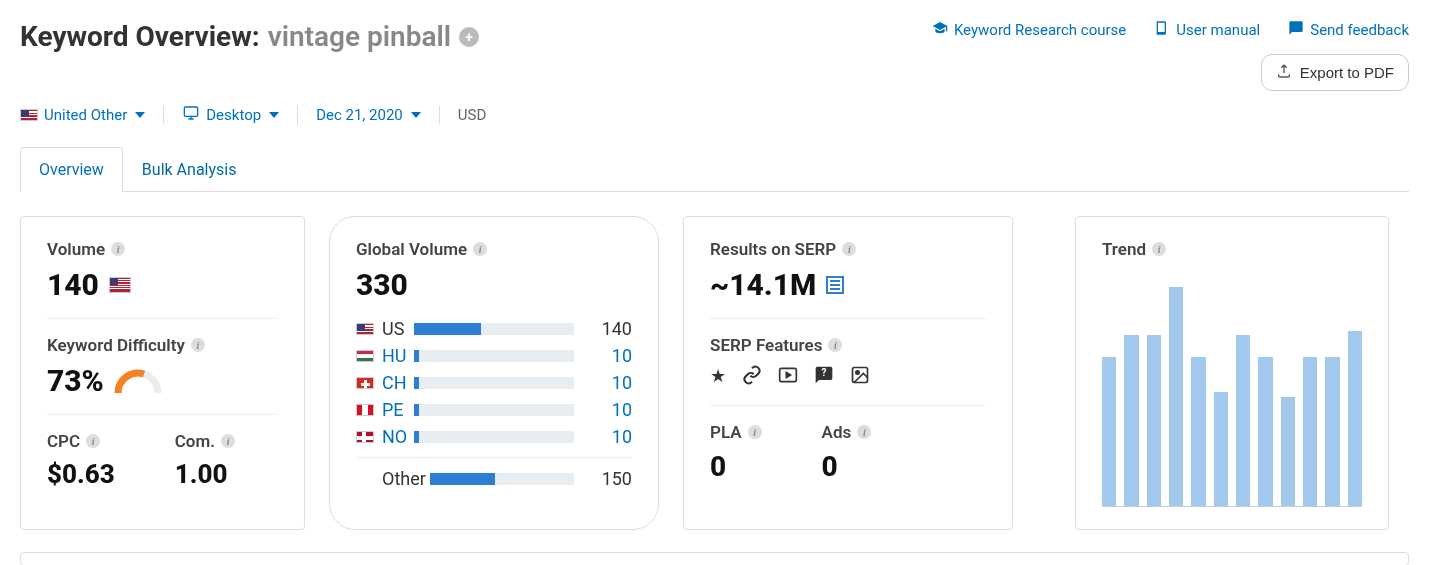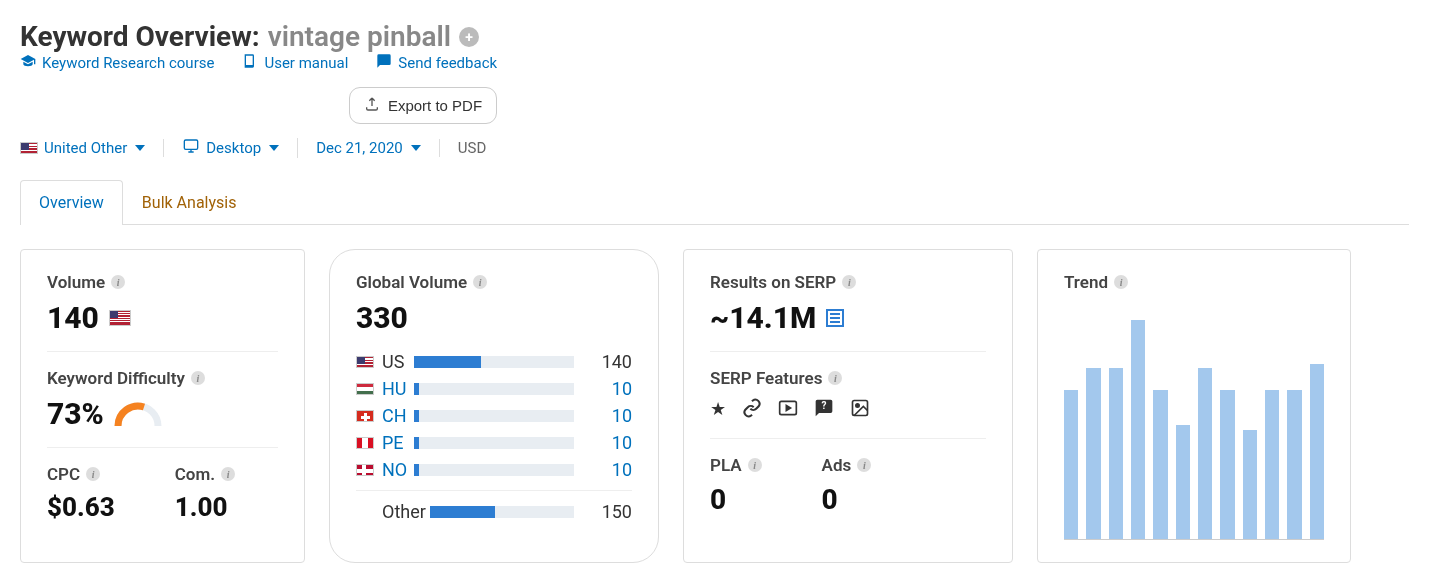--- a/index.html
+++ b/index.html
@@ -1,18 +1,18 @@
 <!DOCTYPE html>
 <html><head>
 <meta charset="utf-8">
 <style>
   * { box-sizing: border-box; margin: 0; padding: 0; }
   body { font-family: -apple-system, BlinkMacSystemFont, "Segoe UI", Roboto, Arial, sans-serif; background: #fff; color: #333; width: 1429px; }
   .container { padding: 20px 20px 0 20px; }
-  .header-row { display: flex; justify-content: space-between; align-items: flex-start; flex-direction: column; }
+  .header-row { display: flex; justify-content: space-between; align-items: flex-start; }
   .title-block h1 { font-size: 28px; font-weight: 700; color: #333; display: flex; align-items: center; gap: 8px; }
   .title-block h1 .keyword { color: #888; font-weight: 600; }
   .header-links { display: flex; align-items: center; gap: 28px; }
   .header-links a { color: #0071bc; text-decoration: none; font-size: 15px; display: flex; align-items: center; gap: 6px; cursor: pointer; }
   .export-btn { margin-top: 14px; float: right; border: 1px solid #ccc; border-radius: 11px; padding: 8px 14px; background: #fff; font-size: 15px; color: #333; cursor: pointer; display: inline-flex; align-items: center; gap: 8px; }
   .right-col { text-align: right; }
   .filters { display: flex; align-items: center; gap: 0; margin-top: 14px; font-size: 15px; }
   .filter { display: flex; align-items: center; gap: 6px; color: #0071bc; cursor: pointer; padding: 0 18px; border-right: 1px solid #ddd; }
   .filter:first-child { padding-left: 0; }
   .filter.static { color: #666; cursor: default; }
@@ -21,21 +21,21 @@
   .flag-hu { width: 18px; height: 12px; display:inline-block; background: linear-gradient(to bottom, #cd2a3e 33%, #fff 33%, #fff 66%, #436f4d 66%); border:1px solid #ccc;}
   .flag-ch { width: 18px; height: 12px; display:inline-block; background: #d52b1e; position:relative; border:1px solid #ccc;}
   .flag-ch::before { content:""; position:absolute; background:#fff; left:7px; top:2px; width:3px; height:8px;}
   .flag-ch::after { content:""; position:absolute; background:#fff; left:4px; top:5px; width:9px; height:3px;}
   .flag-pe { width: 18px; height: 12px; display:inline-block; background: linear-gradient(to right, #d91023 33%, #fff 33%, #fff 66%, #d91023 66%); border:1px solid #ccc;}
   .flag-no { width: 18px; height: 12px; display:inline-block; background:#ba0c2f; position:relative; border:1px solid #ccc;}
   .flag-no::before{content:"";position:absolute;background:#fff;left:5px;top:0;width:4px;height:100%;}
   .flag-no::after{content:"";position:absolute;background:#fff;left:0;top:4px;width:100%;height:4px;}
 
   .tabs { display: flex; border-bottom: 1px solid #ddd; margin-top: 22px; }
-  .tab { padding: 12px 18px; font-size: 16px; color: #a16207; cursor: pointer; border: 1px solid transparent; border-bottom: none; position: relative; background:#fff;}
+  .tab { padding: 12px 18px; font-size: 16px; color: #0369a1; cursor: pointer; border: 1px solid transparent; border-bottom: none; position: relative; background:#fff;}
   .tab.active { color: #0071bc; border-color: #ddd; border-radius: 4px 4px 0 0; margin-bottom:-1px; }
   .cards { display: flex; gap: 24px; margin-top: 24px; align-items: stretch; }
   .card { border: 1px solid #ddd; border-radius: 4px; padding: 22px 26px; flex-shrink: 0; }
   .card h3 { font-size: 17px; font-weight: 600; color: #444; display: flex; align-items: center; gap: 6px; margin-bottom: 8px; }
   .info-icon { width: 14px; height: 14px; border-radius: 50%; background: #ddd; color: #888; font-size: 10px; font-style: italic; display: inline-flex; align-items: center; justify-content: center; font-family: serif; font-weight: bold; }
   .big-num { font-size: 30px; font-weight: 800; color: #111; display:flex; align-items:center; gap:10px;}
   .divider { border: none; border-top: 1px solid #eee; margin: 16px 0; }
   .subrow { display: flex; gap: 60px; }
   .chevron-down { width: 0; height: 0; border-left: 5px solid transparent; border-right: 5px solid transparent; border-top: 6px solid #0071bc; display:inline-block; margin-left:2px;}
   .gauge { width: 48px; height: 24px; display:inline-block; position:relative; }
@@ -296,21 +296,21 @@
         <div>
           <h3>
             <span>Ads</span>
             <span class="info-icon">i</span>
           </h3>
           <div class="big-num" style="font-size:28px;">0</div>
         </div>
       </div>
     </div>
 
-    <div class="card" style="width:314px;">
+    <div class="card" style="width:314px;margin-left:38px;">
       <h3>
         <span>Trend</span>
         <span class="info-icon">i</span>
       </h3>
       <div class="trend-chart" id="trend-chart">
           <div class="trend-bar" style="height: 68%;"></div>
           <div class="trend-bar" style="height: 78%;"></div>
           <div class="trend-bar" style="height: 78%;"></div>
           <div class="trend-bar" style="height: 100%;"></div>
           <div class="trend-bar" style="height: 68%;"></div>

